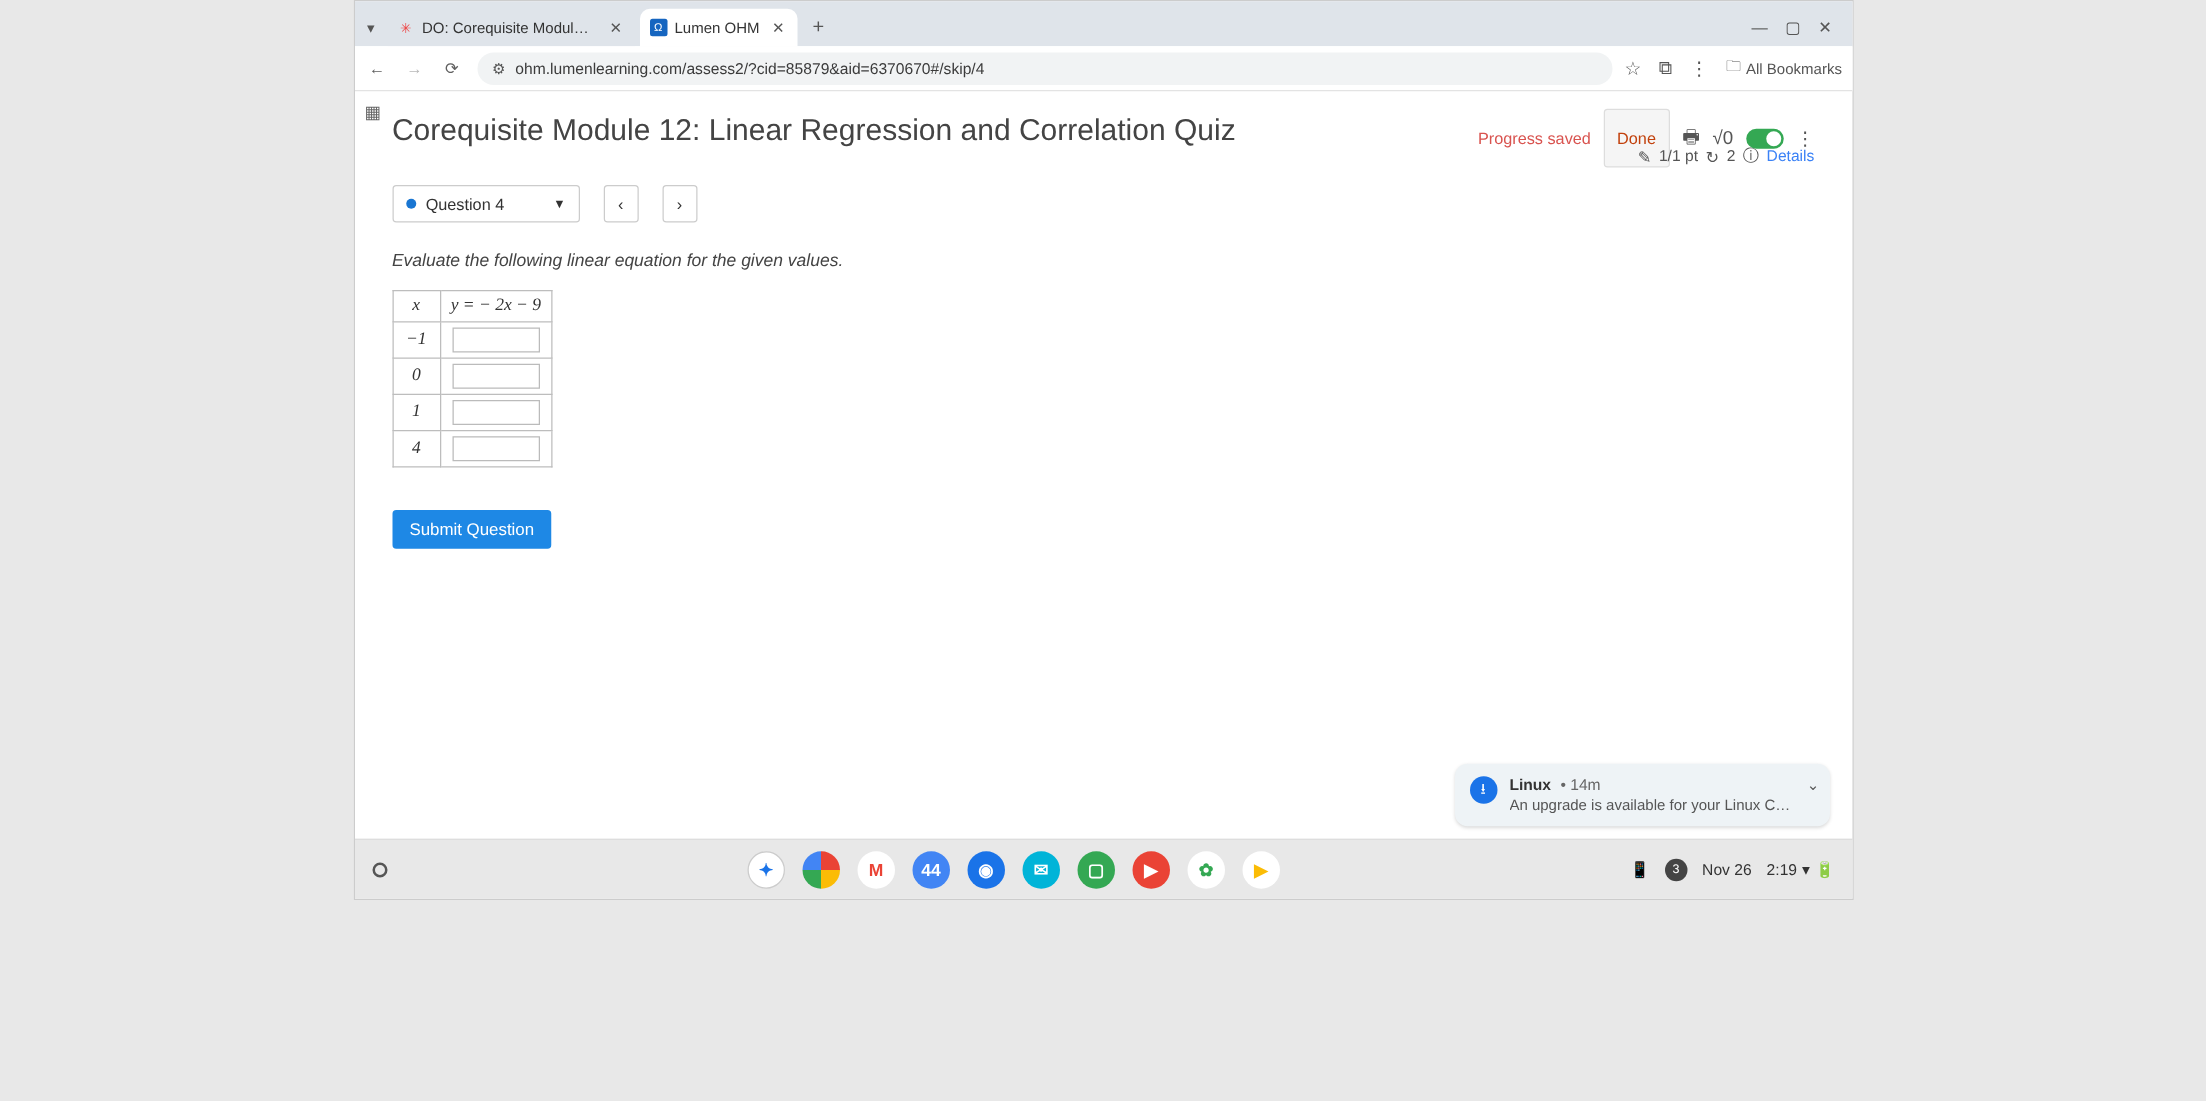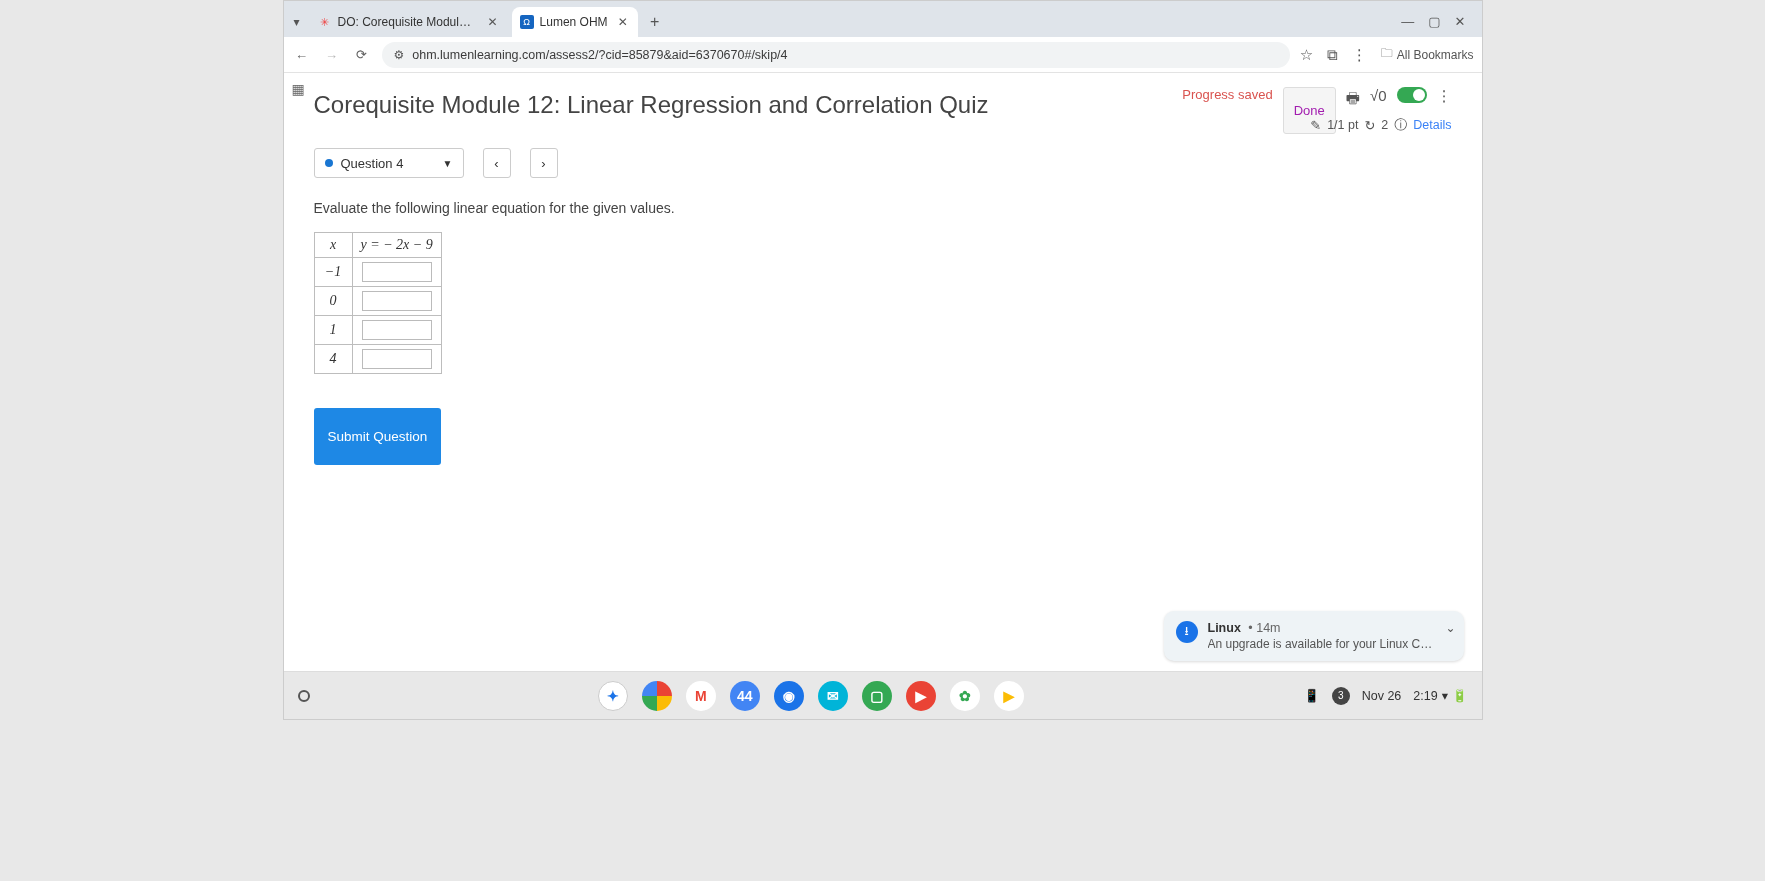--- a/index.html
+++ b/index.html
@@ -81,23 +81,23 @@
   
   .page {
     flex:1;
     overflow:auto;
     padding:14px 30px 20px 30px;
     position:relative;
   }
   .apps-icon { position:absolute; left:8px; top:8px; font-size:14px; color:#666; cursor:pointer; letter-spacing:-2px;}
   .page-header-row { display:flex; align-items:flex-start; }
   .page-title { font-size:24px; font-weight:400; color:#444; margin-top:4px;}
-  .header-right { margin-left:auto; display:flex; gap:10px; font-size:13px;}
+  .header-right { margin-left:auto; display:flex; align-items:center; gap:10px; font-size:13px;}
   .progress-saved { color:#d9534f; }
-  .done-btn { background:#f5f5f5; border:1px solid #ddd; padding:15px 10px; border-radius:3px; font-size:13px; color:#a21caf; cursor:pointer;}
+  .done-btn { background:#f5f5f5; border:1px solid #ddd; padding:15px 10px; border-radius:3px; font-size:13px; color:#c2410c; cursor:pointer;}
   .print-icon, .math-icon, .menu-dots { color:#555; cursor:pointer; font-size:15px;}
   .toggle {
     width:30px; height:16px; background:#34a853; border-radius:8px; position:relative; cursor:pointer;
   }
   .toggle::after{ content:""; position:absolute; right:2px; top:2px; width:12px; height:12px; background:#fff; border-radius:50%;}
 
   .score-row { font-size:13px; color:#666; margin-top:4px; display:flex; gap:14px;}
   .pts-row { display:flex; justify-content:flex-end; font-size:12.5px; color:#555; gap:6px; align-items:center; margin-top:-18px;}
   .pts-row .info-icon, .pts-row .retry-icon, .pts-row .edit-icon { font-size:13px;}
   .details-link { color:#3b82f6; cursor:pointer;}
@@ -109,39 +109,39 @@
     display:flex; align-items:center; padding:0 10px; gap:8px; font-size:13px; color:#333; cursor:pointer;
     min-width:150px; background:#fff;
   }
   .qsel .dot{ width:8px; height:8px; background:#1976d2; border-radius:50%; display:inline-block;}
   .qsel .caret{ margin-left:auto; font-size:10px; color:#333;}
   .step-btn {
     width:28px; height:30px; border:1px solid #ccc; background:#fff; border-radius:3px;
     display:flex; align-items:center; justify-content:center; font-size:13px; color:#333; cursor:pointer;
   }
 
-  .prompt { margin-top:22px; font-size:14px; color:#444; }
+  .prompt { margin-top:22px; font-size:14px; color:#444;font-style:italic; }
 
   
   table.eq {
     margin-top:16px; border-collapse:collapse; font-size:14px; color:#333;
   }
   table.eq th, table.eq td {
     border:1px solid #bdbdbd; padding:4px 8px; text-align:center; font-weight:normal;
     font-family: "Cambria Math","Times New Roman",serif; font-style:italic;
   }
   table.eq th { background:#fff; }
   table.eq td.xcol { width:38px;}
   table.eq input {
     width:70px; height:20px; border:1px solid #bbb; font-size:13px; padding:1px 4px;
   }
 
   .submit-btn {
     margin-top:34px; background:#1e88e5; color:#fff; border:none;
-    padding:21px 14px; font-size:13.5px; border-radius:3px; cursor:pointer;
+    padding:8px 14px; font-size:13.5px; border-radius:3px; cursor:pointer;
   }
 
   
   .toast {
     position:absolute; right:18px; bottom:58px;
     width:300px; background:#eef3f6; border-radius:10px;
     padding:10px 28px 10px 12px; display:flex; gap:10px;
     box-shadow:0 1px 3px rgba(0,0,0,.15);
     font-size:12px; color:#333;
   }

